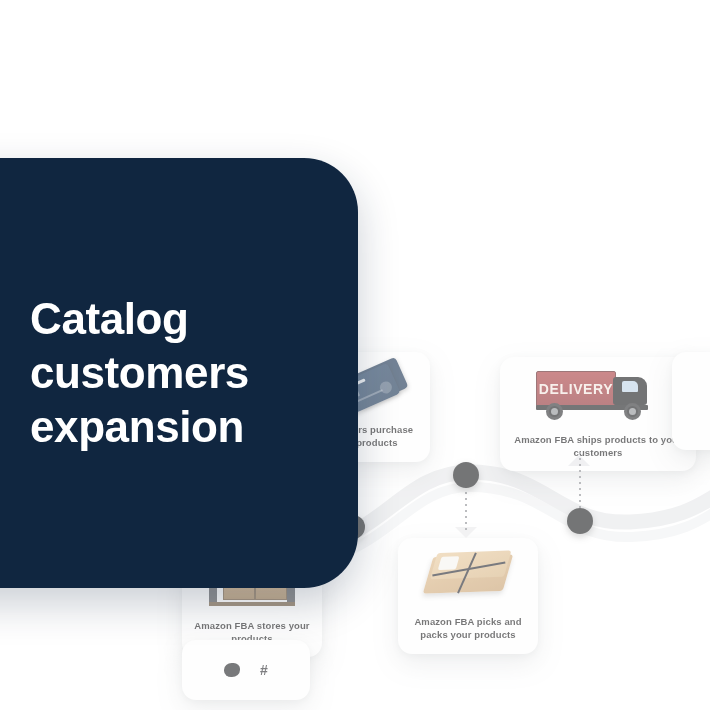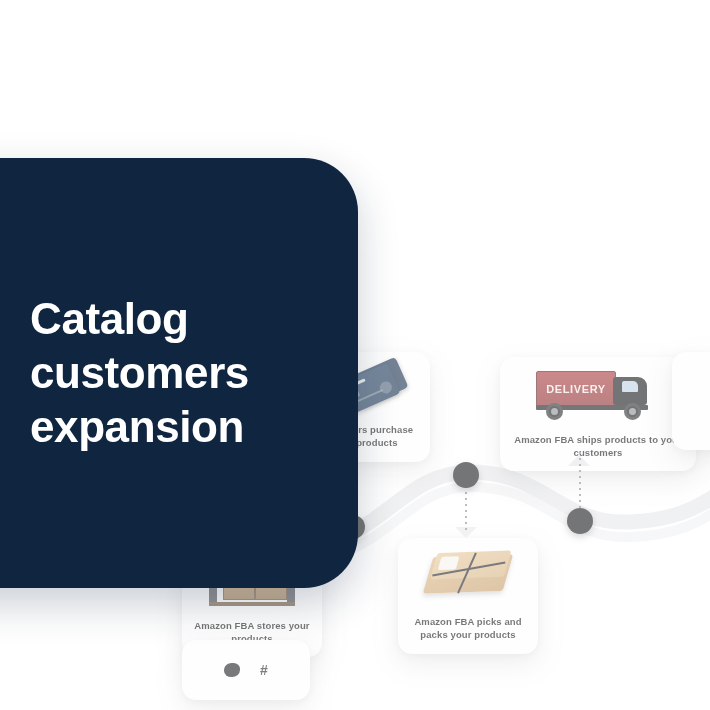--- a/index.html
+++ b/index.html
@@ -52,21 +52,21 @@
 
   
   .card-delivery{left:500px;top:357px;width:180px;height:98px;padding:10px 8px 6px;}
   .card-delivery .step-caption{margin-top:auto;padding-bottom:5px;}
 
   .truck{position:relative;width:124px;height:52px;margin:2px auto 4px;}
   .truck .box{position:absolute;left:0;top:2px;width:78px;height:34px;border-radius:2px;
      background:linear-gradient(180deg,#a93a3d 0%,#8e2d31 100%);
      border:1px solid #5d1d20;
      display:flex;align-items:center;justify-content:center;}
-  .truck .box span{color:#f3e7e0;font-size:11px;font-weight:bold;letter-spacing:.6px;}
+  .truck .box span{color:#f3e7e0;font-size:14px;font-weight:bold;letter-spacing:.6px;}
   .truck .cab{position:absolute;left:77px;top:8px;width:34px;height:28px;
      background:#17181a;border-radius:3px 9px 3px 3px;}
   .truck .win{position:absolute;left:86px;top:12px;width:16px;height:11px;
      background:#bcd3e4;border-radius:2px 5px 1px 1px;}
   .truck .bumper{position:absolute;left:0;top:36px;width:112px;height:5px;background:#1a1b1d;border-radius:1px;}
   .truck .wheel{position:absolute;top:34px;width:17px;height:17px;border-radius:50%;
      background:#18191b;border:3px solid #2c2d30;box-sizing:border-box;}
   .truck .wheel.w1{left:10px;} .truck .wheel.w2{left:88px;}
   .truck .hub{position:absolute;top:39px;width:7px;height:7px;border-radius:50%;background:#8d8f93;}
   .truck .hub.h1{left:15px;} .truck .hub.h2{left:93px;}

